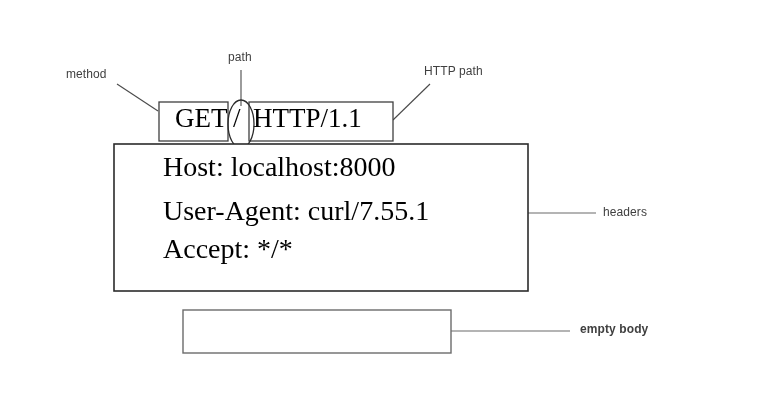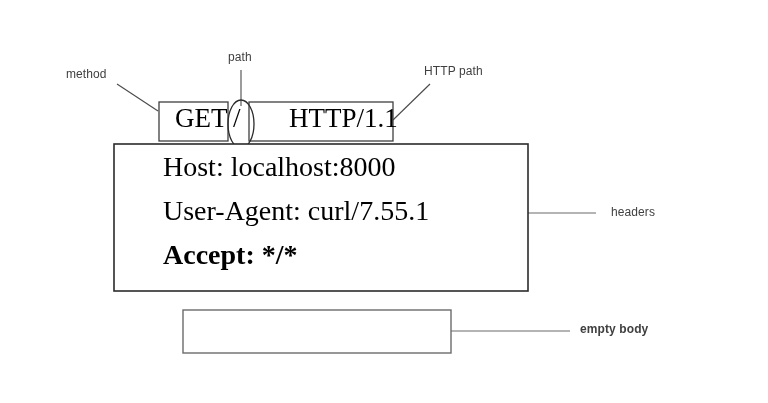--- a/index.html
+++ b/index.html
@@ -33,38 +33,38 @@
   }
   .serifbox-text {
     position: absolute;
     font-family: "Liberation Serif", "DejaVu Serif", serif;
     color: #000000;
     white-space: nowrap;
   }
   #method-label  { left: 66px;  top: 67px; }
   #path-label    { left: 228px; top: 50px; }
   #httpspec-label{ left: 424px; top: 64px; }
-  #headers-label { left: 603px; top: 205px; margin-left: 8px; }
+  #headers-label { left: 603px; top: 205px; }
   #body-label    { left: 580px; top: 322px; font-weight: bold; }
 
   #method-text   { left: 163px; top: 103px; font-size: 27px; margin-left: 12px; }
   #path-text     { left: 233px; top: 103px; font-size: 27px; }
-  #spec-text     { left: 253px; top: 103px; font-size: 27px; padding-left: 36px; }
+  #spec-text     { left: 253px; top: 103px; font-size: 27px; }
 
   .hdr-line {
     position: absolute;
     left: 163px;
     font-family: "Liberation Serif", "DejaVu Serif", serif;
     font-size: 28px;
     color: #000000;
     white-space: nowrap;
   }
   #hdr-0 { top: 151px; }
   #hdr-1 { top: 195px; text-align: right; }
-  #hdr-2 { top: 239px; font-weight: bold; }
+  #hdr-2 { top: 233px; }
 </style>
 </head>
 <body>
 
 <div id="canvas">
 
   <svg class="layer" viewBox="0 0 768 403" xmlns="http://www.w3.org/2000/svg">
 
     <line x1="117" y1="84" x2="158" y2="111" stroke="#4a4a4a" stroke-width="1.1"></line>
     <line x1="241" y1="70" x2="241" y2="106" stroke="#4a4a4a" stroke-width="1.1"></line>

